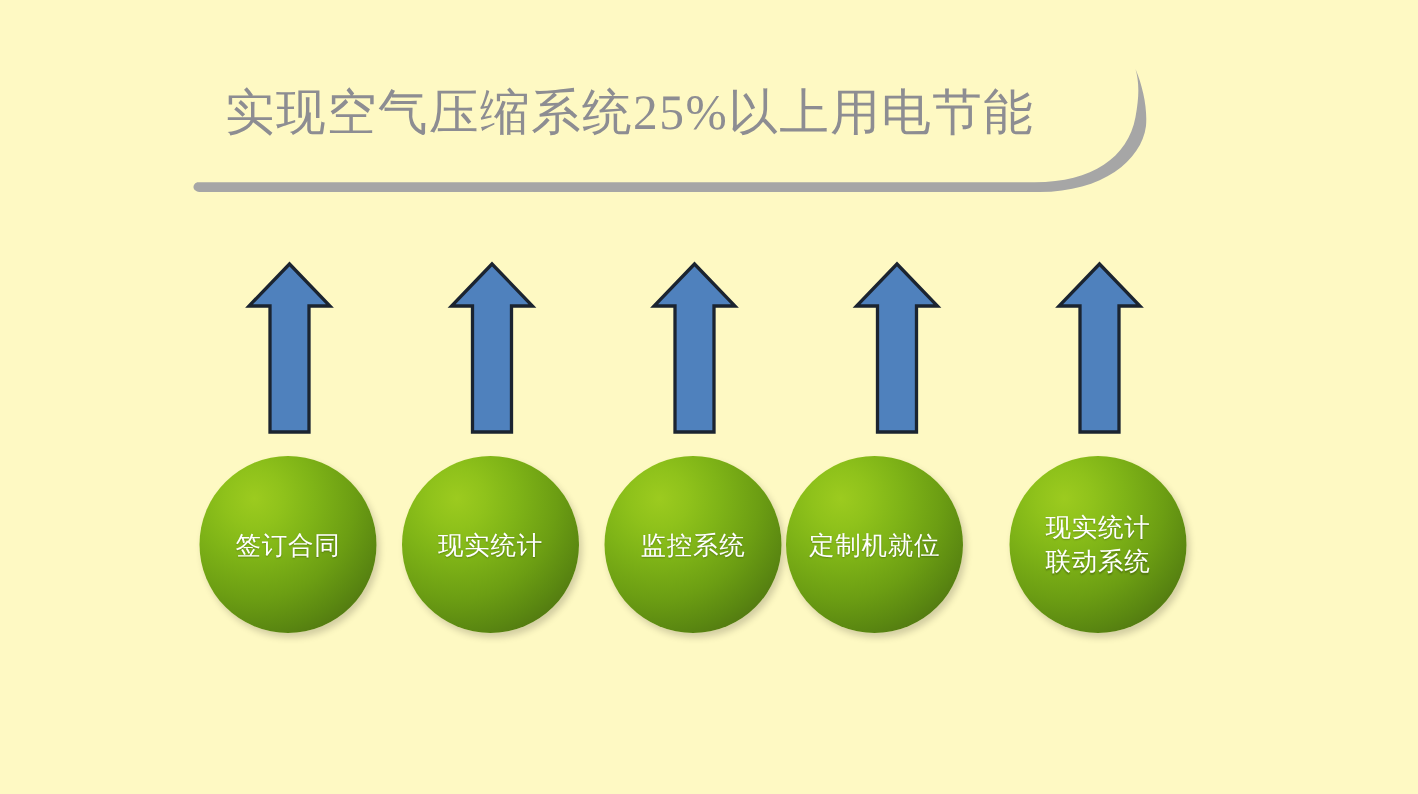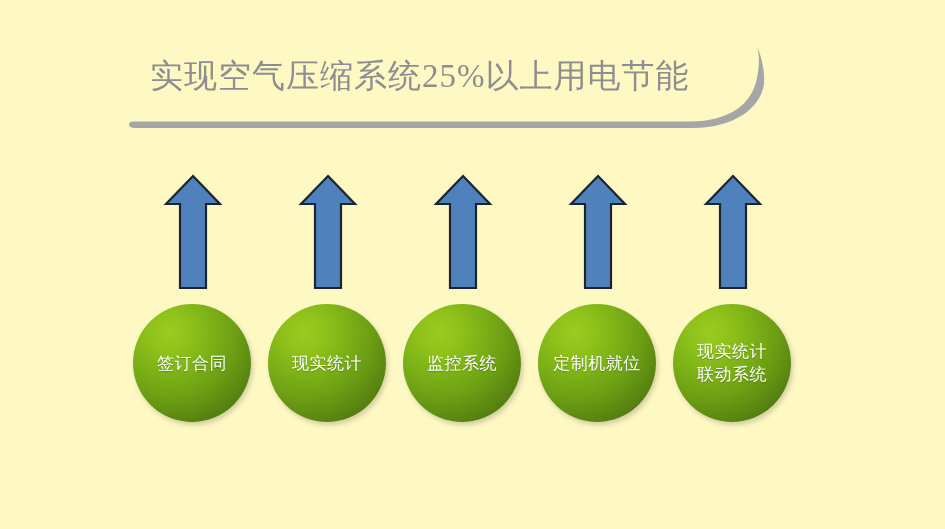--- a/index.html
+++ b/index.html
@@ -129,21 +129,21 @@
 
   <div class="node-circle" style="left:133px">
     <span class="node-label">签订合同</span>
   </div>
   <div class="node-circle" style="left:268px">
     <span class="node-label">现实统计</span>
   </div>
   <div class="node-circle" style="left:403px">
     <span class="node-label">监控系统</span>
   </div>
-  <div class="node-circle" style="left:538px">
+  <div class="node-circle" style="left:524px">
     <span class="node-label">定制机就位</span>
   </div>
   <div class="node-circle" style="left:673px">
     <span class="node-label">现实统计
 联动系统</span>
   </div>
 
 </div>
 
 </body></html>

